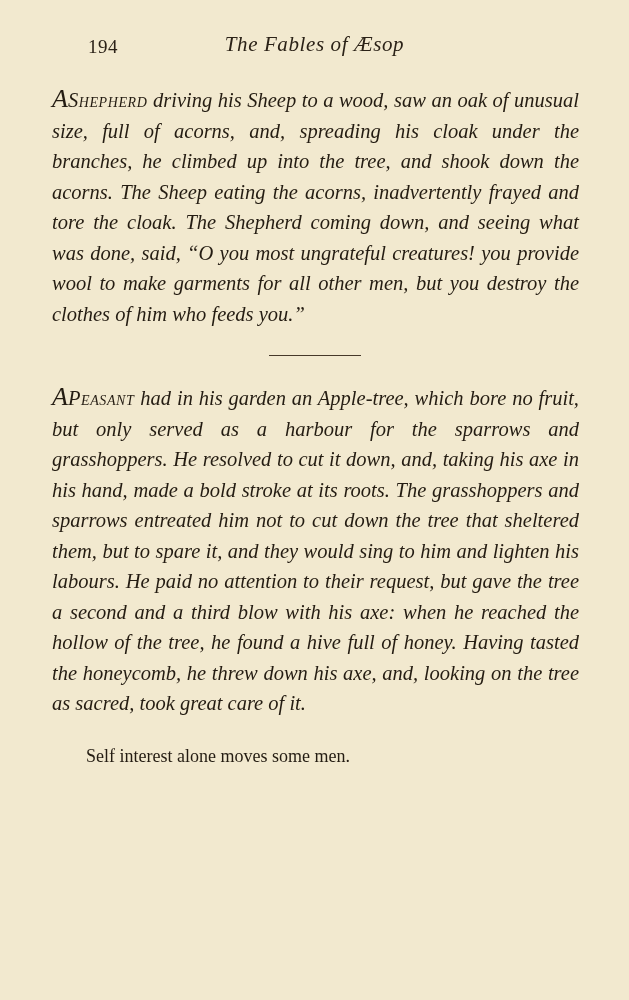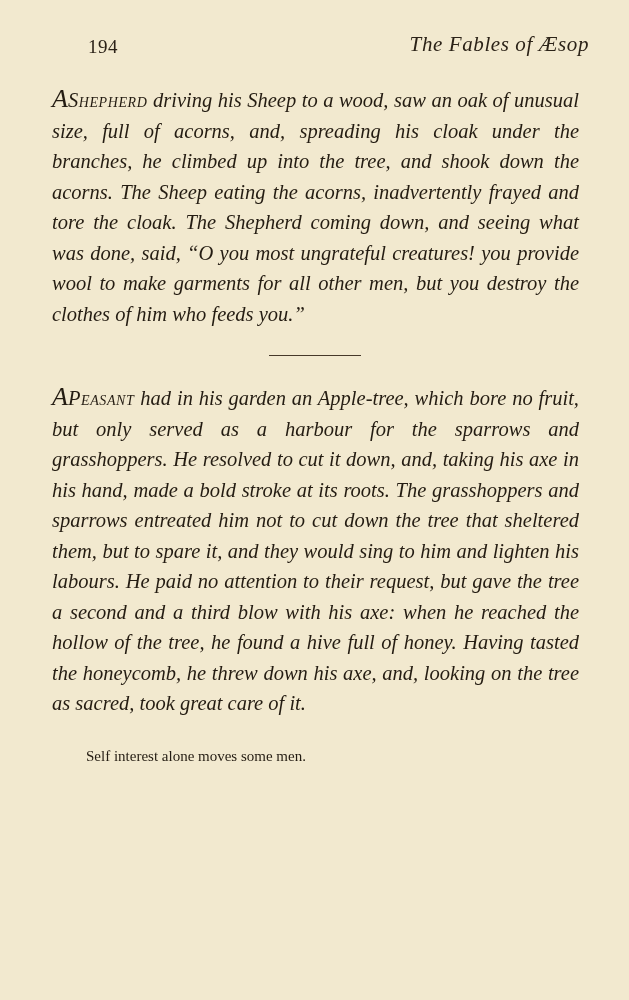--- a/index.html
+++ b/index.html
@@ -33,21 +33,21 @@
     top: 6px;
     font-size: 19px;
     letter-spacing: 0.5px;
     color: #2b2217;
   }
   .book-title {
     position: absolute;
     left: 0;
     right: 0;
     top: 2px;
-    text-align: right;
+    text-align: center;
     font-style: italic;
     font-size: 21px;
     letter-spacing: 0.6px;
     color: #2b2217;
   }
   .fable {
     margin-bottom: 4px;
   }
   .fable-title {
     text-align: center;
@@ -81,21 +81,21 @@
     display: flex;
     justify-content: center;
     margin: 26px 0 26px 0;
   }
   .divider {
     width: 92px;
     height: 0;
     border-top: 1.5px solid #46392a;
   }
   .moral {
-    font-size: 15px;
+    font-size: 18px;
     line-height: 30px;
     padding: 0 10px 0 12px;
     margin-top: 22px;
     text-indent: 34px;
     color: #241c12;
   }
 </style>
 </head>
 <body>
 

